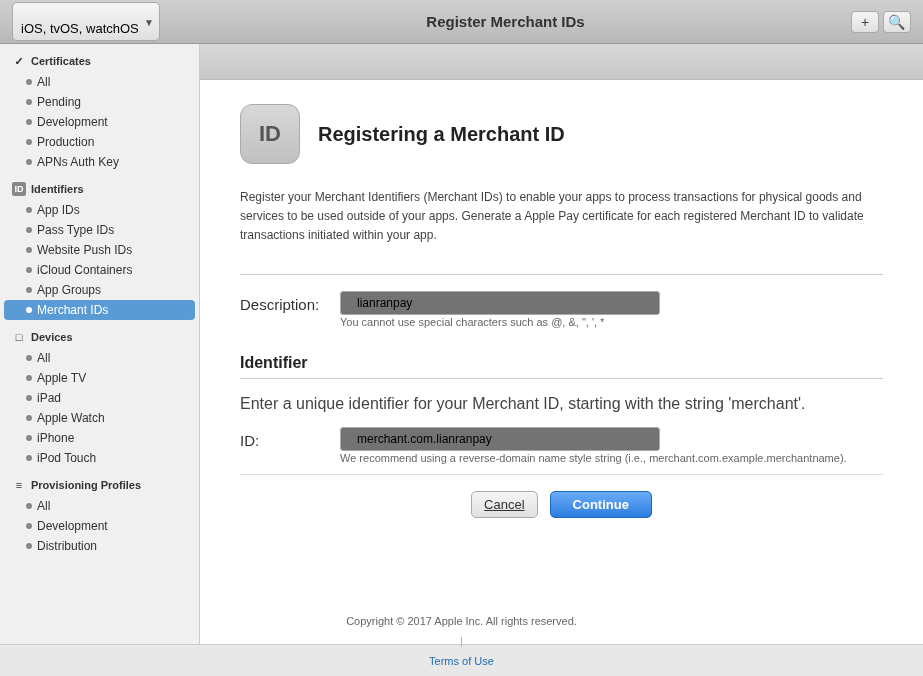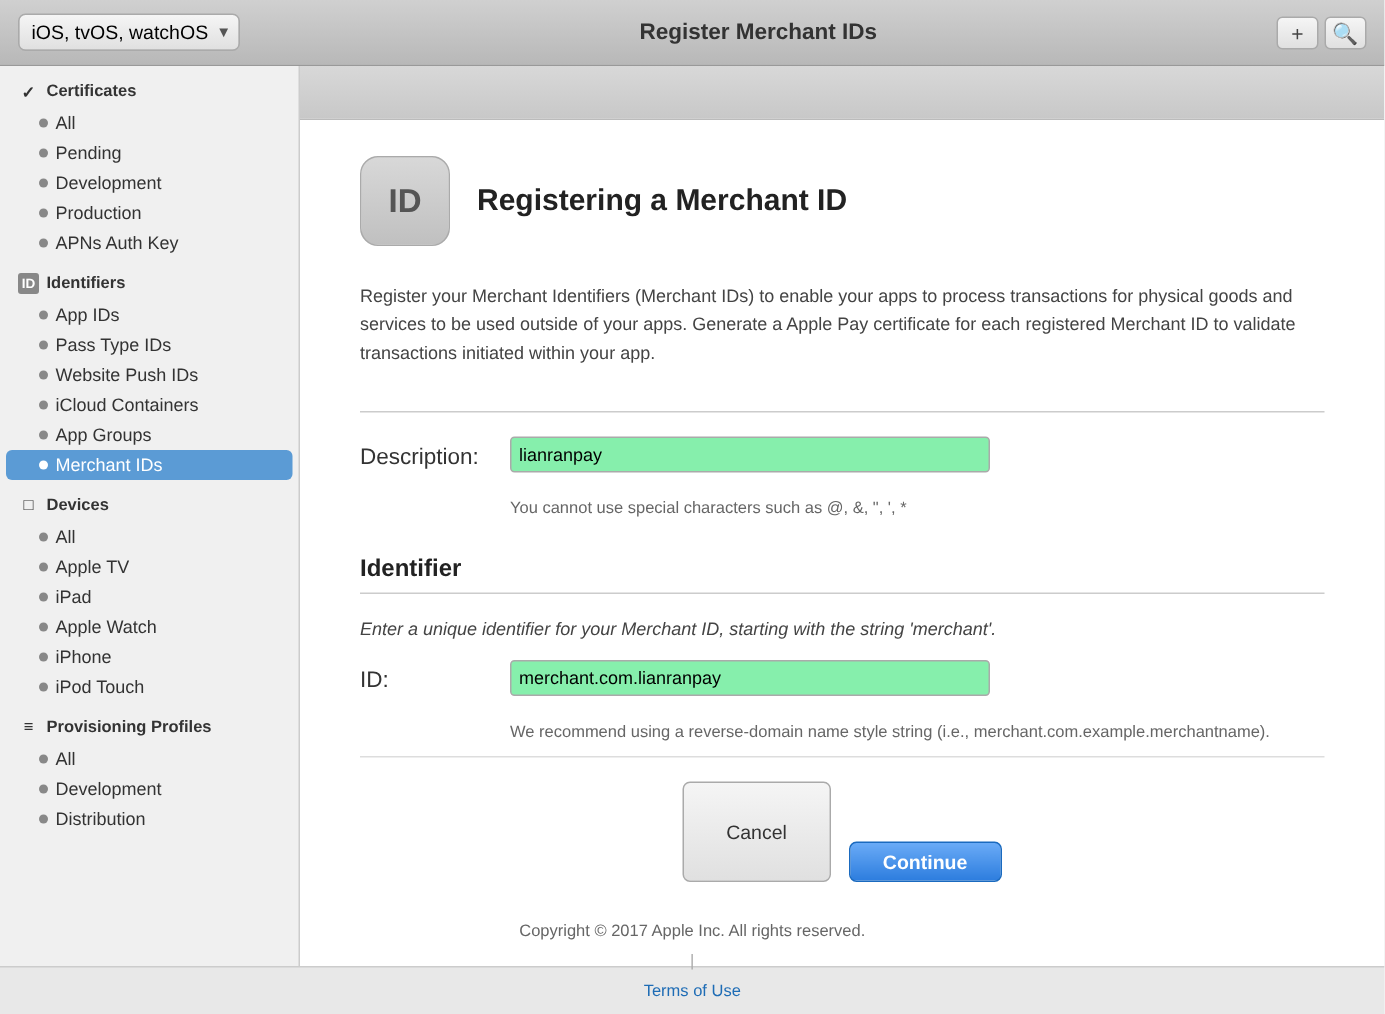--- a/index.html
+++ b/index.html
@@ -27,21 +27,21 @@
     }
     .top-bar-left {
       display: flex;
       align-items: center;
       gap: 6px;
     }
     .dropdown-select {
       background: linear-gradient(180deg, #f5f5f5, #e0e0e0);
       border: 1px solid #aaa;
       border-radius: 5px;
-      padding: 4px 20px 4px 8px;
+      padding: 18px 20px 4px 8px;
       font-size: 13px;
       appearance: none;
       cursor: pointer;
       position: relative;
     }
     .dropdown-wrapper {
       position: relative;
       display: inline-block;
     }
     .dropdown-arrow {
@@ -222,67 +222,66 @@
       flex-shrink: 0;
     }
     .form-input-col {
       flex: 1;
     }
     .form-input {
       width: 320px;
       height: 24px;
       border: 1px solid #aaa;
       border-radius: 3px;
-      padding: 2px 5px;
+      padding: 2px 16px;
       font-size: 12px;
-      background: #86efac;
+      background: #737373;
       outline: none;
     }
     .form-hint {
       font-size: 11px;
       color: #666;
-      margin-top: 17px;
+      margin-top: 0;
       line-height: 1.4;
     }
 
     .section-sub-desc {
-      font-size: 12px;
+      font-size: 16px;
       color: #444;
       margin-bottom: 14px;
-      font-style: italic;
     }
 
     
     .content-footer {
       display: flex;
       justify-content: center;
       gap: 12px;
       padding: 16px 0 20px 0;
       border-top: 1px solid #ddd;
       margin-top: 8px;
     }
     .btn-cancel {
-      padding: 5px 28px;
+      padding: 5px 12px;
       background: linear-gradient(180deg, #f5f5f5, #e0e0e0);
       border: 1px solid #aaa;
       border-radius: 5px;
       font-size: 13px;
       cursor: pointer;
       color: #333;
+      text-decoration: underline;
     }
     .btn-continue {
       padding: 5px 22px;
       background: linear-gradient(180deg, #6aabf7, #2d7dde);
       border: 1px solid #1a6abf;
       border-radius: 5px;
       font-size: 13px;
       cursor: pointer;
       color: #fff;
       font-weight: 600;
-      margin-top: 40px;
     }
 
     
     .bottom-bar {
       background: #e8e8e8;
       border-top: 1px solid #ccc;
       height: 32px;
       display: flex;
       align-items: center;
       justify-content: center;

